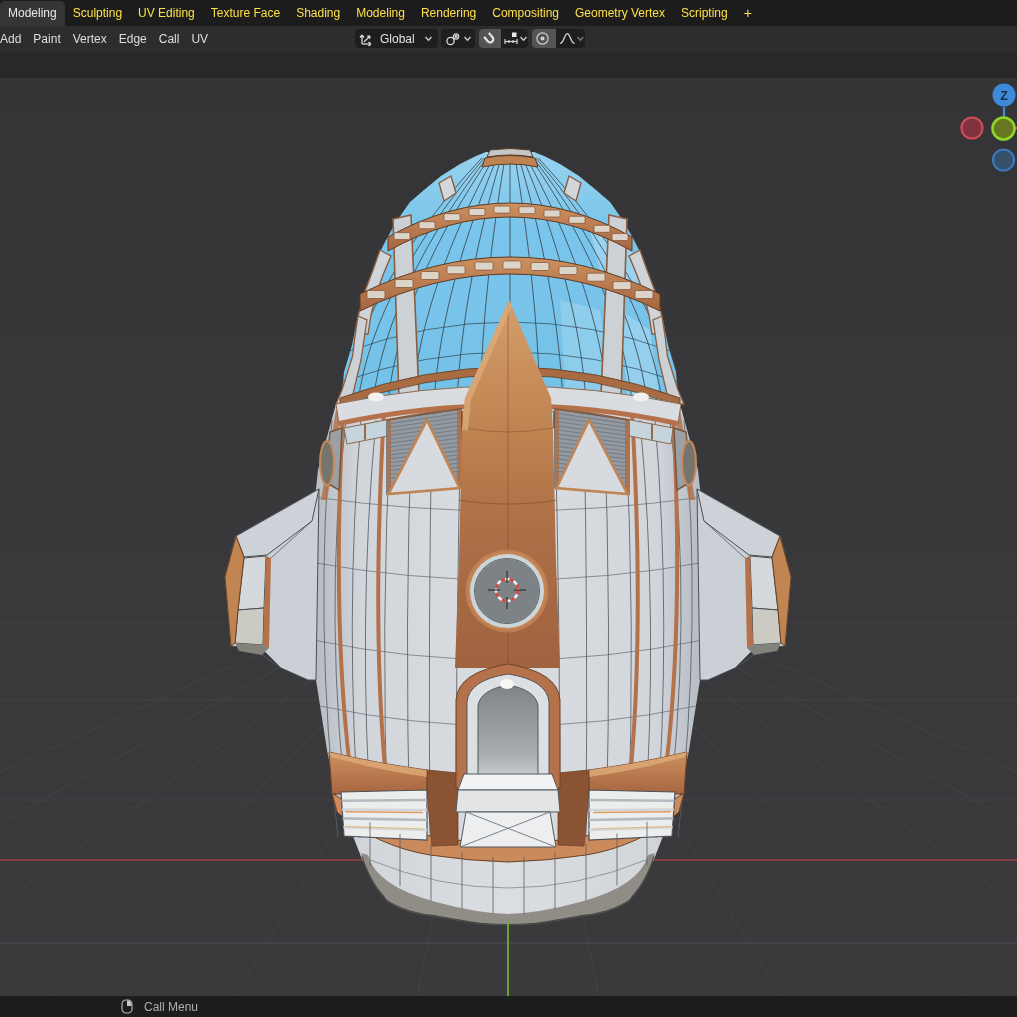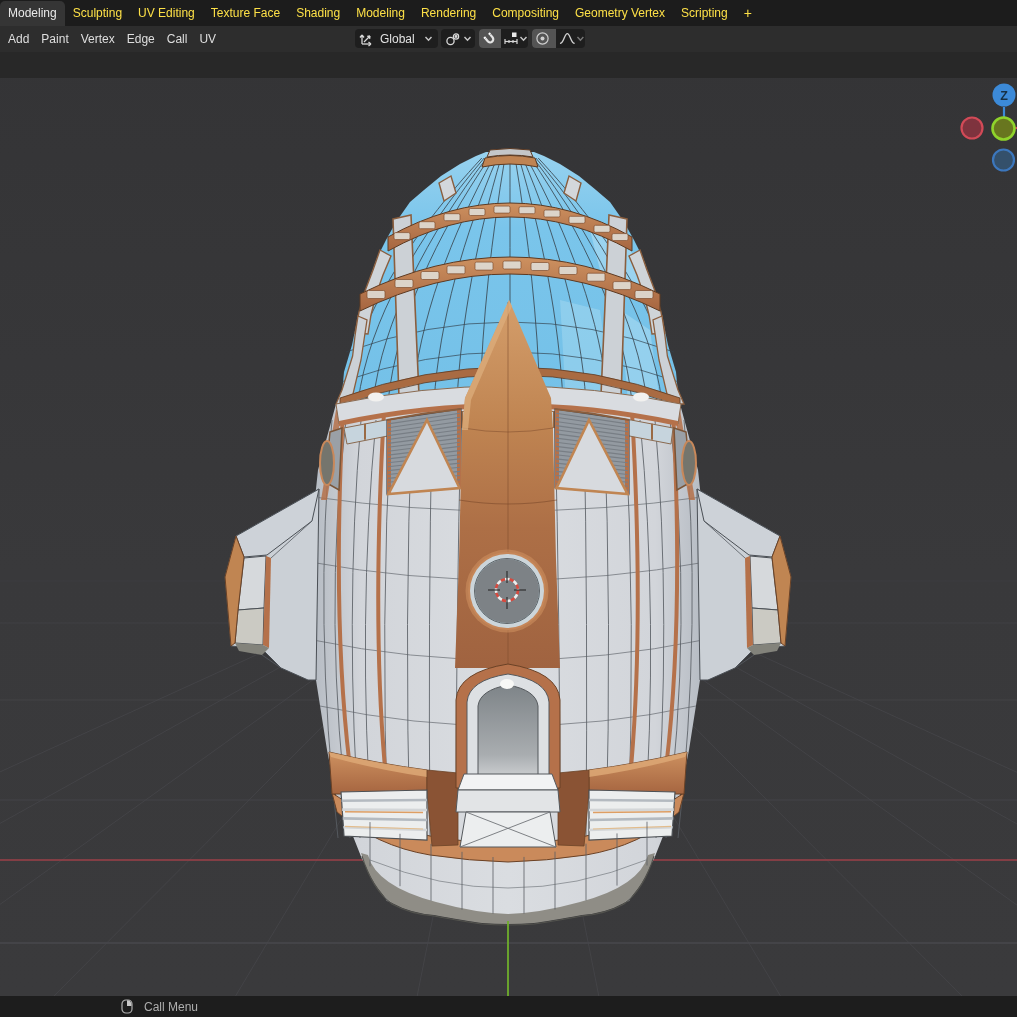--- a/index.html
+++ b/index.html
@@ -359,21 +359,21 @@
     <div class="tab">Modeling</div>
     <div class="tab">Rendering</div>
     <div class="tab">Compositing</div>
     <div class="tab">Geometry Vertex</div>
     <div class="tab">Scripting</div>
     <div class="tab" style="font-size:14px;padding-top:3px;">+</div>
   </div>
 </div>
 <div class="row2">
   <div class="menus">
-    <div class="menu" style="padding-left:8px;text-align:center;">Add</div>
+    <div class="menu" style="padding-left:0;text-align:center;">Add</div>
     <div class="menu">Paint</div>
     <div class="menu">Vertex</div>
     <div class="menu">Edge</div>
     <div class="menu">Call</div>
     <div class="menu">UV</div>
   </div>
   <div class="widget" id="w-orient" style="left:355px;width:83px;">
     <svg width="17" height="16" viewBox="0 0 17 16" style="margin-left:4px;">
         <g stroke="#d8d8d8" stroke-width="1.3" fill="none">
           <line x1="3" y1="13" x2="3" y2="4"></line>

